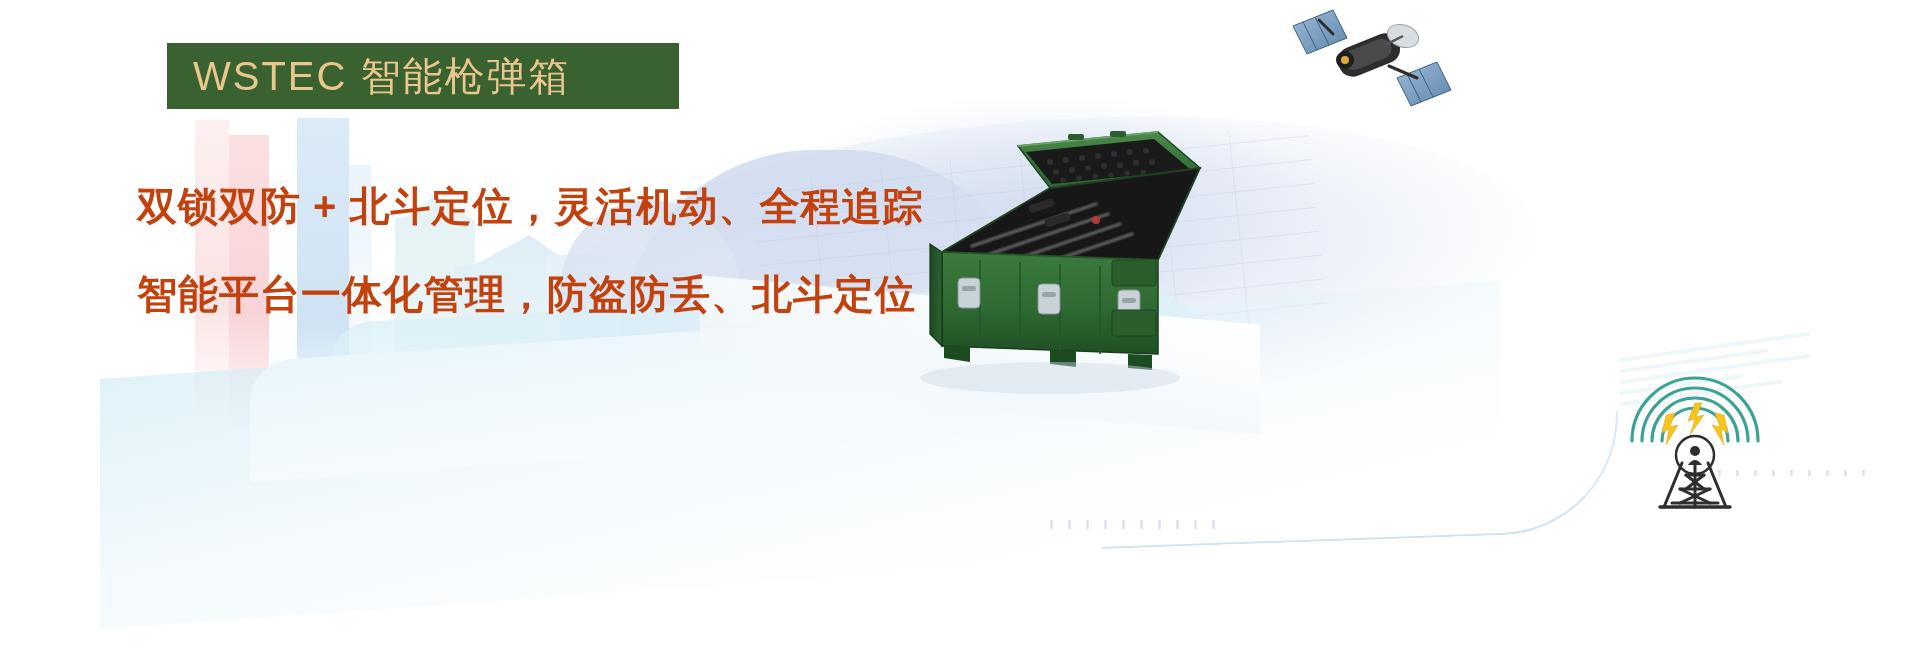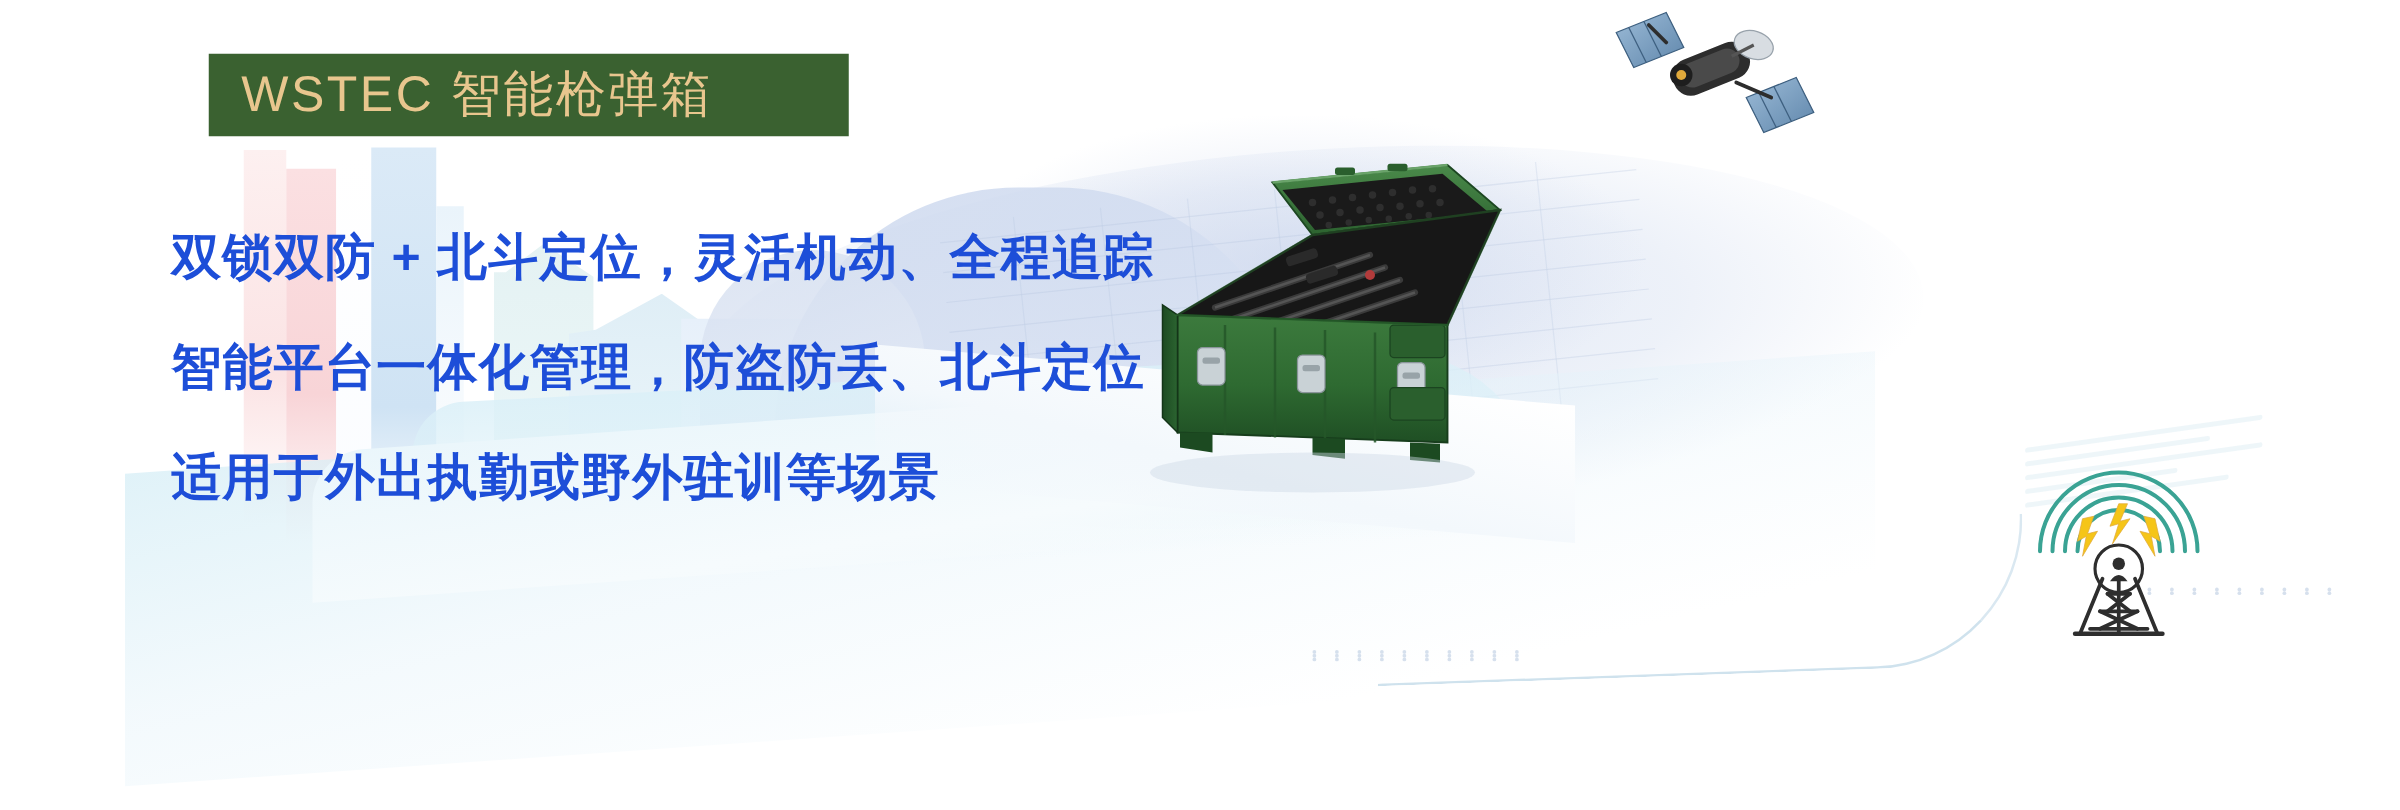--- a/index.html
+++ b/index.html
@@ -78,21 +78,21 @@
     line-height:1;
   }
 
   
   #features {
     position:absolute;
     left:137px; top:186px;
     width:820px;
   }
   .feature-line {
-    color:#1d4ed8;
+    color:#c2410c;
     font-size:40px;
     font-weight:600;
     letter-spacing:1px;
     line-height:1;
     margin-bottom:48px;
     white-space:nowrap;
   }
   .feature-line:last-child { margin-bottom:0; }
 
   
@@ -244,21 +244,20 @@
     </div>
   </div>
 
   <div id="title-chip">
     <span id="title-text">WSTEC 智能枪弹箱</span>
   </div>
 
   <div id="features">
     <div class="feature-line">双锁双防 + 北斗定位，灵活机动、全程追踪</div>
     <div class="feature-line">智能平台一体化管理，防盗防丢、北斗定位</div>
-    <div class="feature-line">适用于外出执勤或野外驻训等场景</div>
   </div>
 
   <div id="case-figure">
     <svg width="360" height="310" viewBox="0 0 360 310" xmlns="http://www.w3.org/2000/svg">
       <defs>
         <linearGradient id="lidG" x1="0" y1="0" x2="0" y2="1">
           <stop offset="0%" stop-color="#4a8a4a"></stop>
           <stop offset="100%" stop-color="#2d6330"></stop>
         </linearGradient>
         <linearGradient id="bodyG" x1="0" y1="0" x2="0" y2="1">

